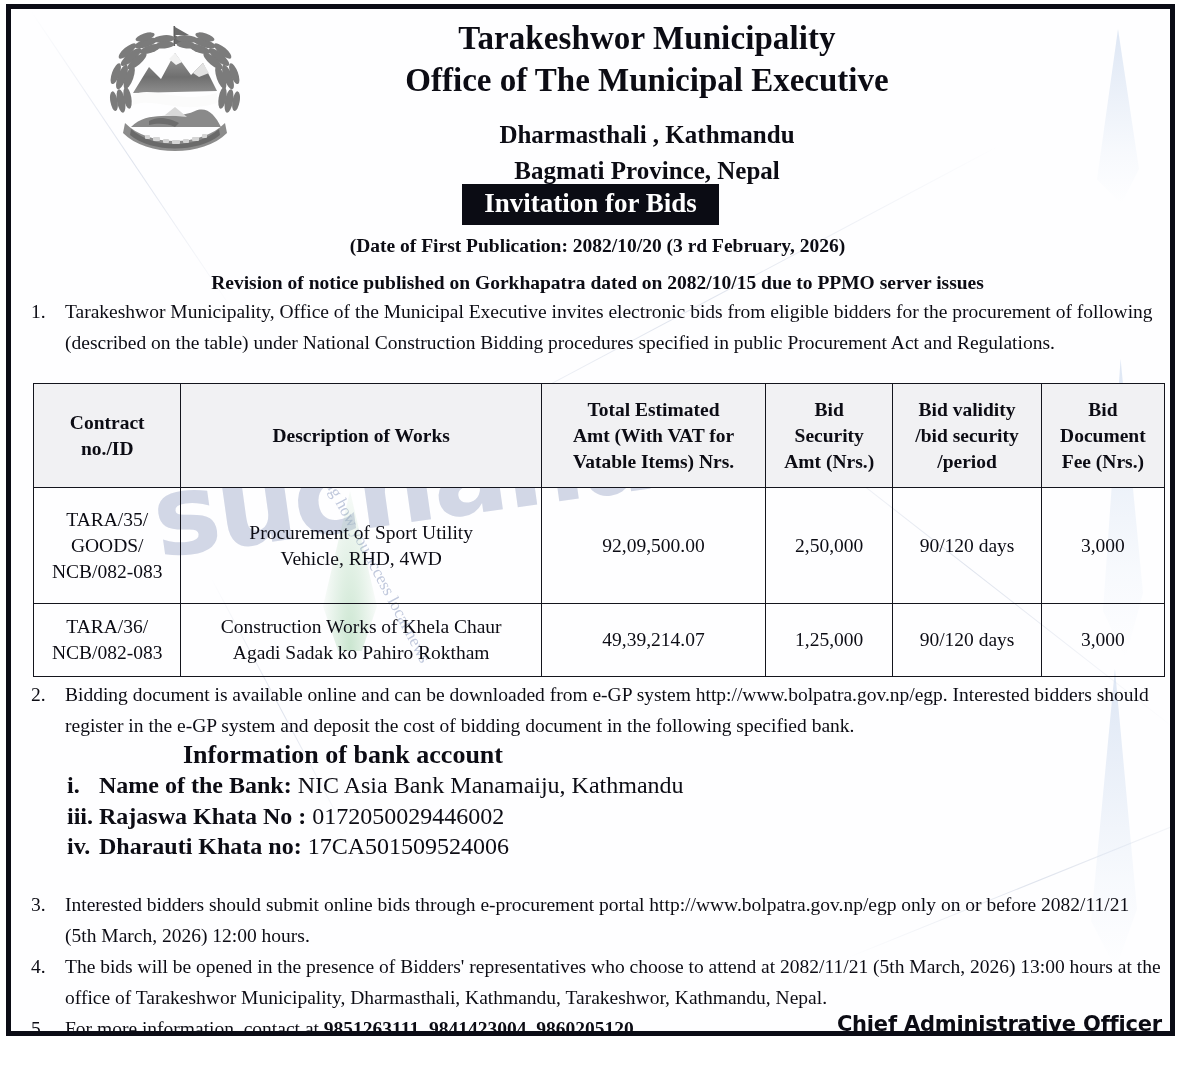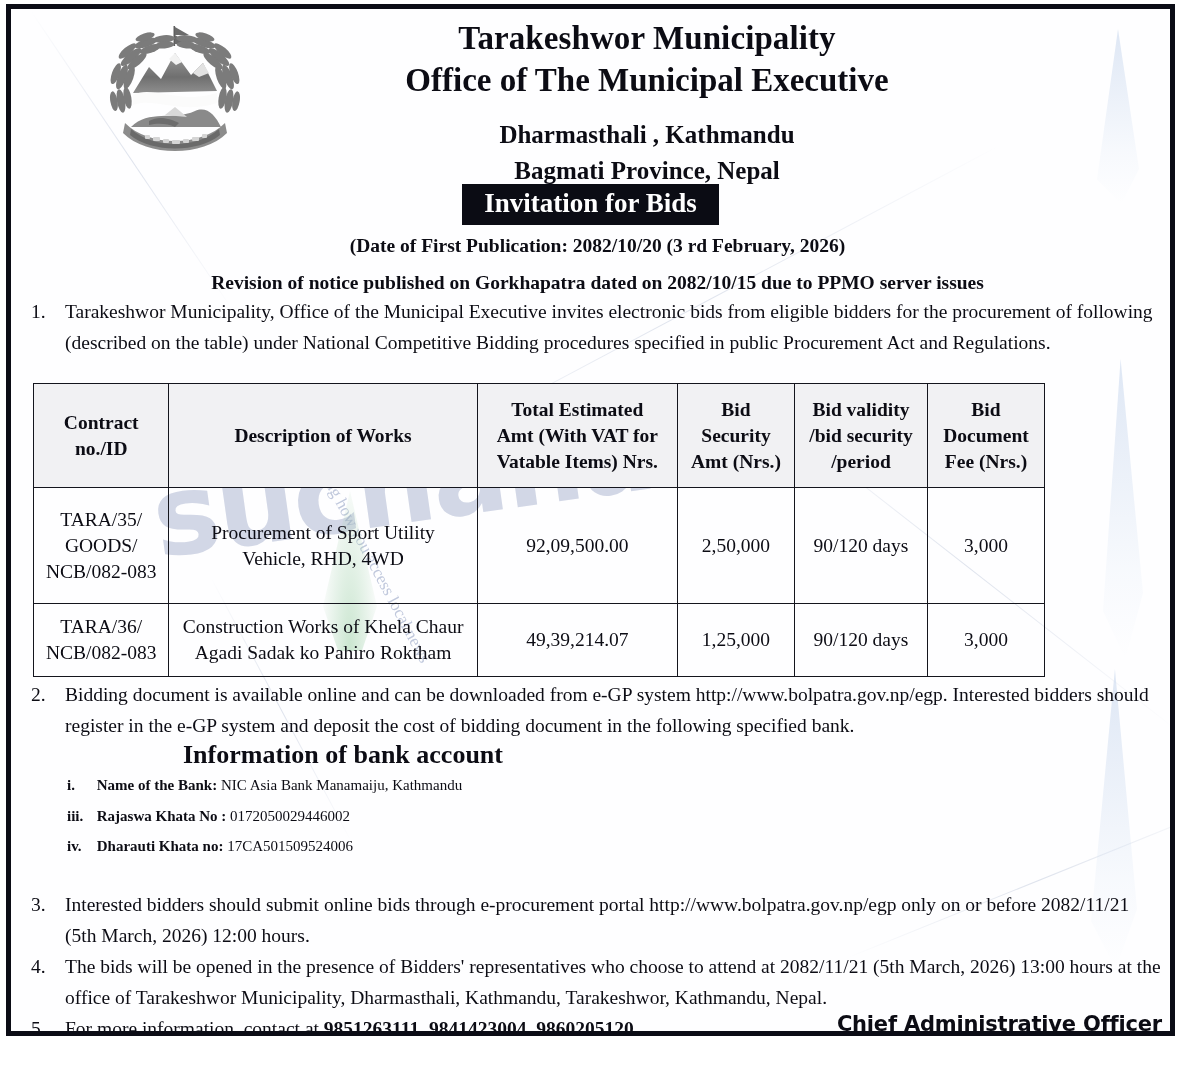--- a/index.html
+++ b/index.html
@@ -164,21 +164,21 @@
   .numitem.just .body { text-align: justify; text-align-last: left; }
 
   #para1 { top: 287px; }
   #para2 { top: 670px; }
   #para345 { top: 880px; }
 
   
   #bid-table {
     position: absolute;
     left: 22px; top: 374px;
-    width: 1012px;
+    width: 1132px;
     border-collapse: collapse;
     z-index: 3;
     background: transparent;
   }
   #bid-table th, #bid-table td {
     border: 1.6px solid #14151d;
     text-align: center;
     vertical-align: middle;
     font-size: 19.5px;
     line-height: 26px;
@@ -206,21 +206,21 @@
     left: 16px; top: 730px;
     width: 1000px;
   }
   #bank-title {
     font-size: 26px;
     font-weight: 700;
     padding-left: 156px;
     line-height: 31px;
   }
   .bank-row {
-    font-size: 15px;
+    font-size: 24px;
     line-height: 30.5px;
     padding-left: 40px;
     white-space: nowrap;
   }
   .bank-row .rn { font-weight: 700; display: inline-block; min-width: 26px; }
   .bank-row .lbl { font-weight: 700; }
   .bank-row .val { font-weight: 400; }
 
   
   #signature {
@@ -376,21 +376,21 @@
     </div>
 
     <div id="pub-dates">
       <div class="line1">(Date of First Publication: 2082/10/20 (3 rd February, 2026)</div>
       <div class="line2">Revision of notice published on Gorkhapatra dated on 2082/10/15 due to PPMO server issues</div>
     </div>
 
     <div class="numlist" id="para1">
       <div class="numitem just">
         <span class="num">1.</span>
-        <span class="body">Tarakeshwor Municipality, Office of the Municipal Executive invites electronic bids from eligible bidders for the procurement of following (described on the table) under National Competitive Bidding procedures specified in public Procurement Act and Regulations.</span>
+        <span class="body">Tarakeshwor Municipality, Office of the Municipal Executive invites electronic bids from eligible bidders for the procurement of following (described on the table) under National Construction Bidding procedures specified in public Procurement Act and Regulations.</span>
       </div>
     </div>
 
     <table id="bid-table">
       <thead>
         <tr>
           <th class="col-id">
             <div>Contract</div>
             <div>no./ID</div>
           </th>

